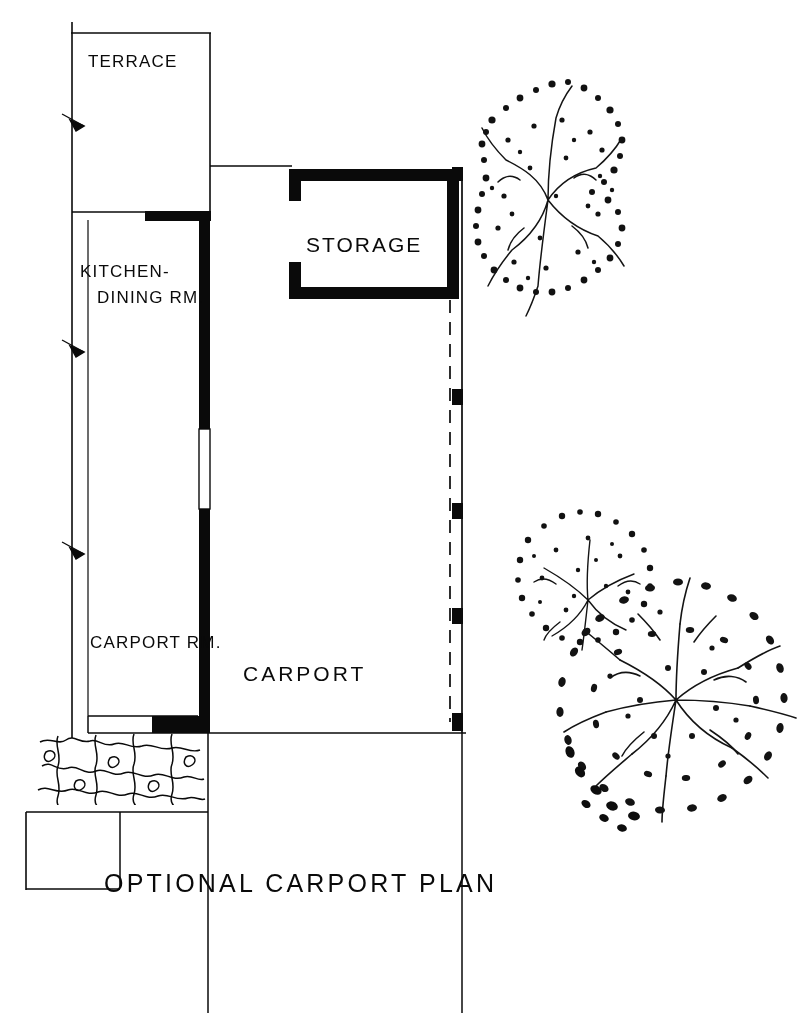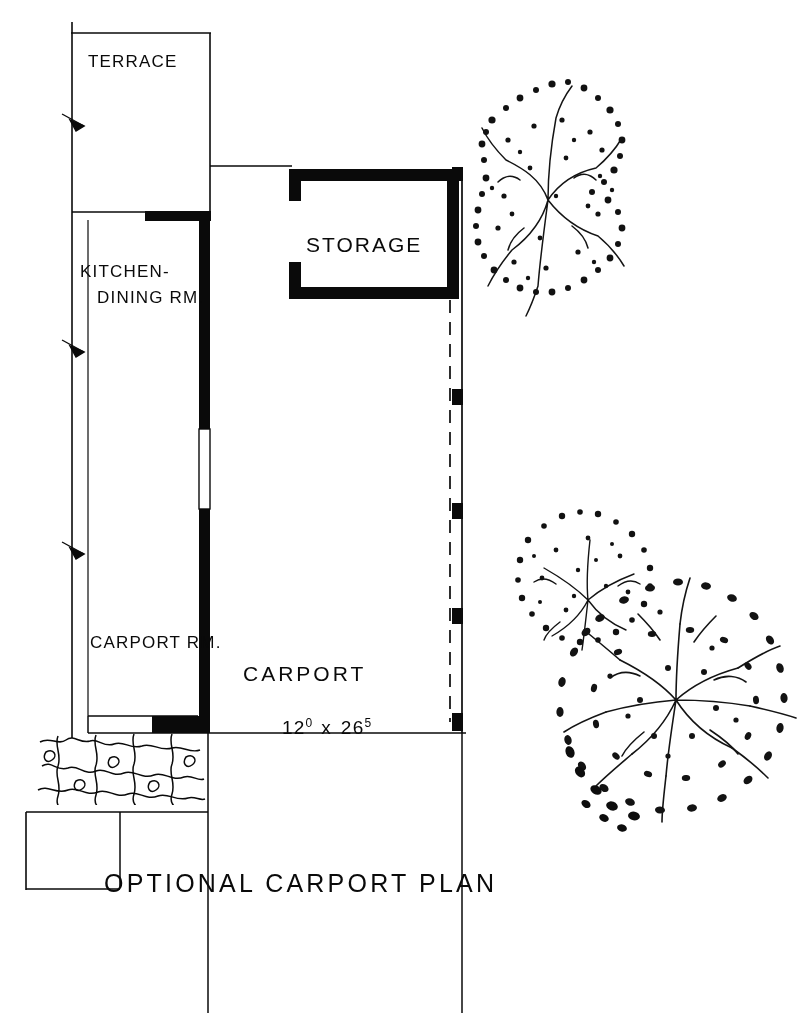--- a/index.html
+++ b/index.html
@@ -370,19 +370,16 @@
   <div class="lbl lbl-room" style="left:88px; top:52px;">TERRACE</div>
 
   <div class="lbl lbl-room" style="left:80px; top:262px;">KITCHEN-</div>
   <div class="lbl lbl-room" style="left:90px; top:288px;margin-left:7px;">DINING RM.</div>
 
   <div class="lbl lbl-room" style="left:90px; top:633px;">CARPORT RM.</div>
 
   <div class="lbl lbl-storage" style="left:306px; top:193px;">STORAGE</div>
 
   <div class="lbl lbl-carport" style="left:243px; top:662px;">CARPORT</div>
-  <div class="lbl lbl-dim" style="left:256px; top:694px;">
-    <span>12</span><sup>0</sup><span style="padding:0 9px;">x</span><span>26</span><sup>5</sup>
-  </div>
 
   <div class="lbl lbl-title" style="left:104px; top:869px;">OPTIONAL CARPORT PLAN</div>
 
 </div>
 
 </body></html>

